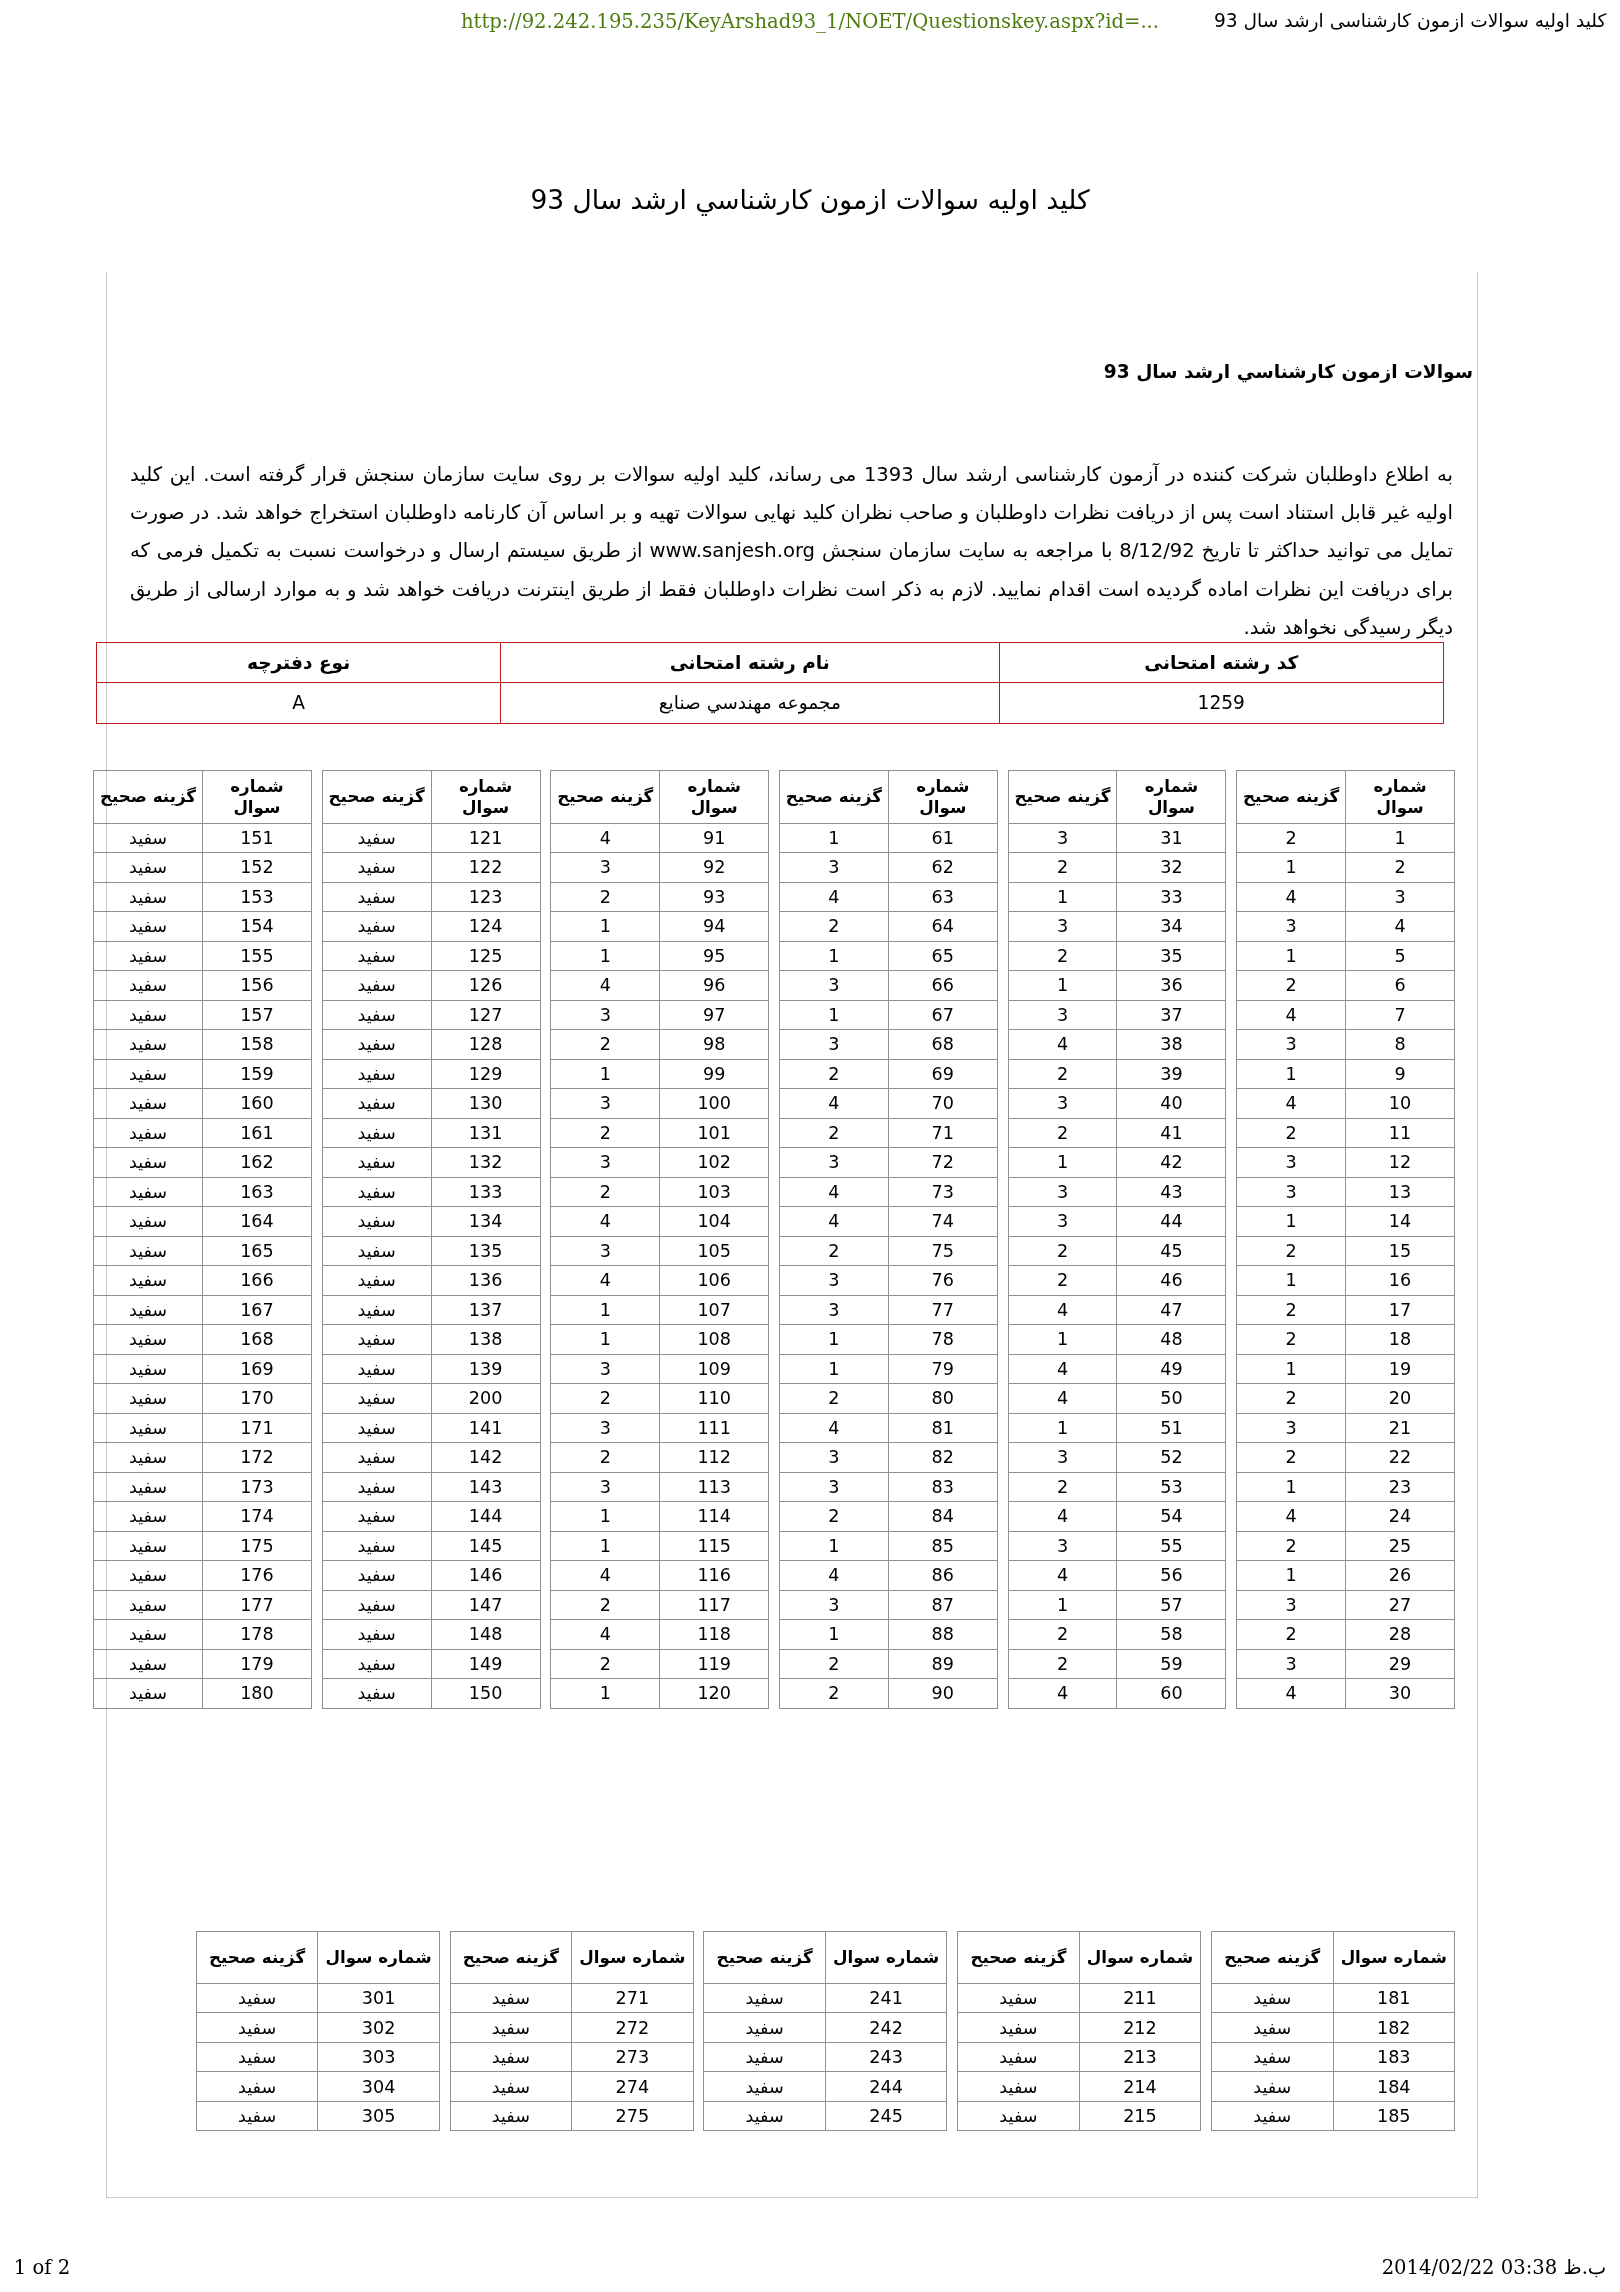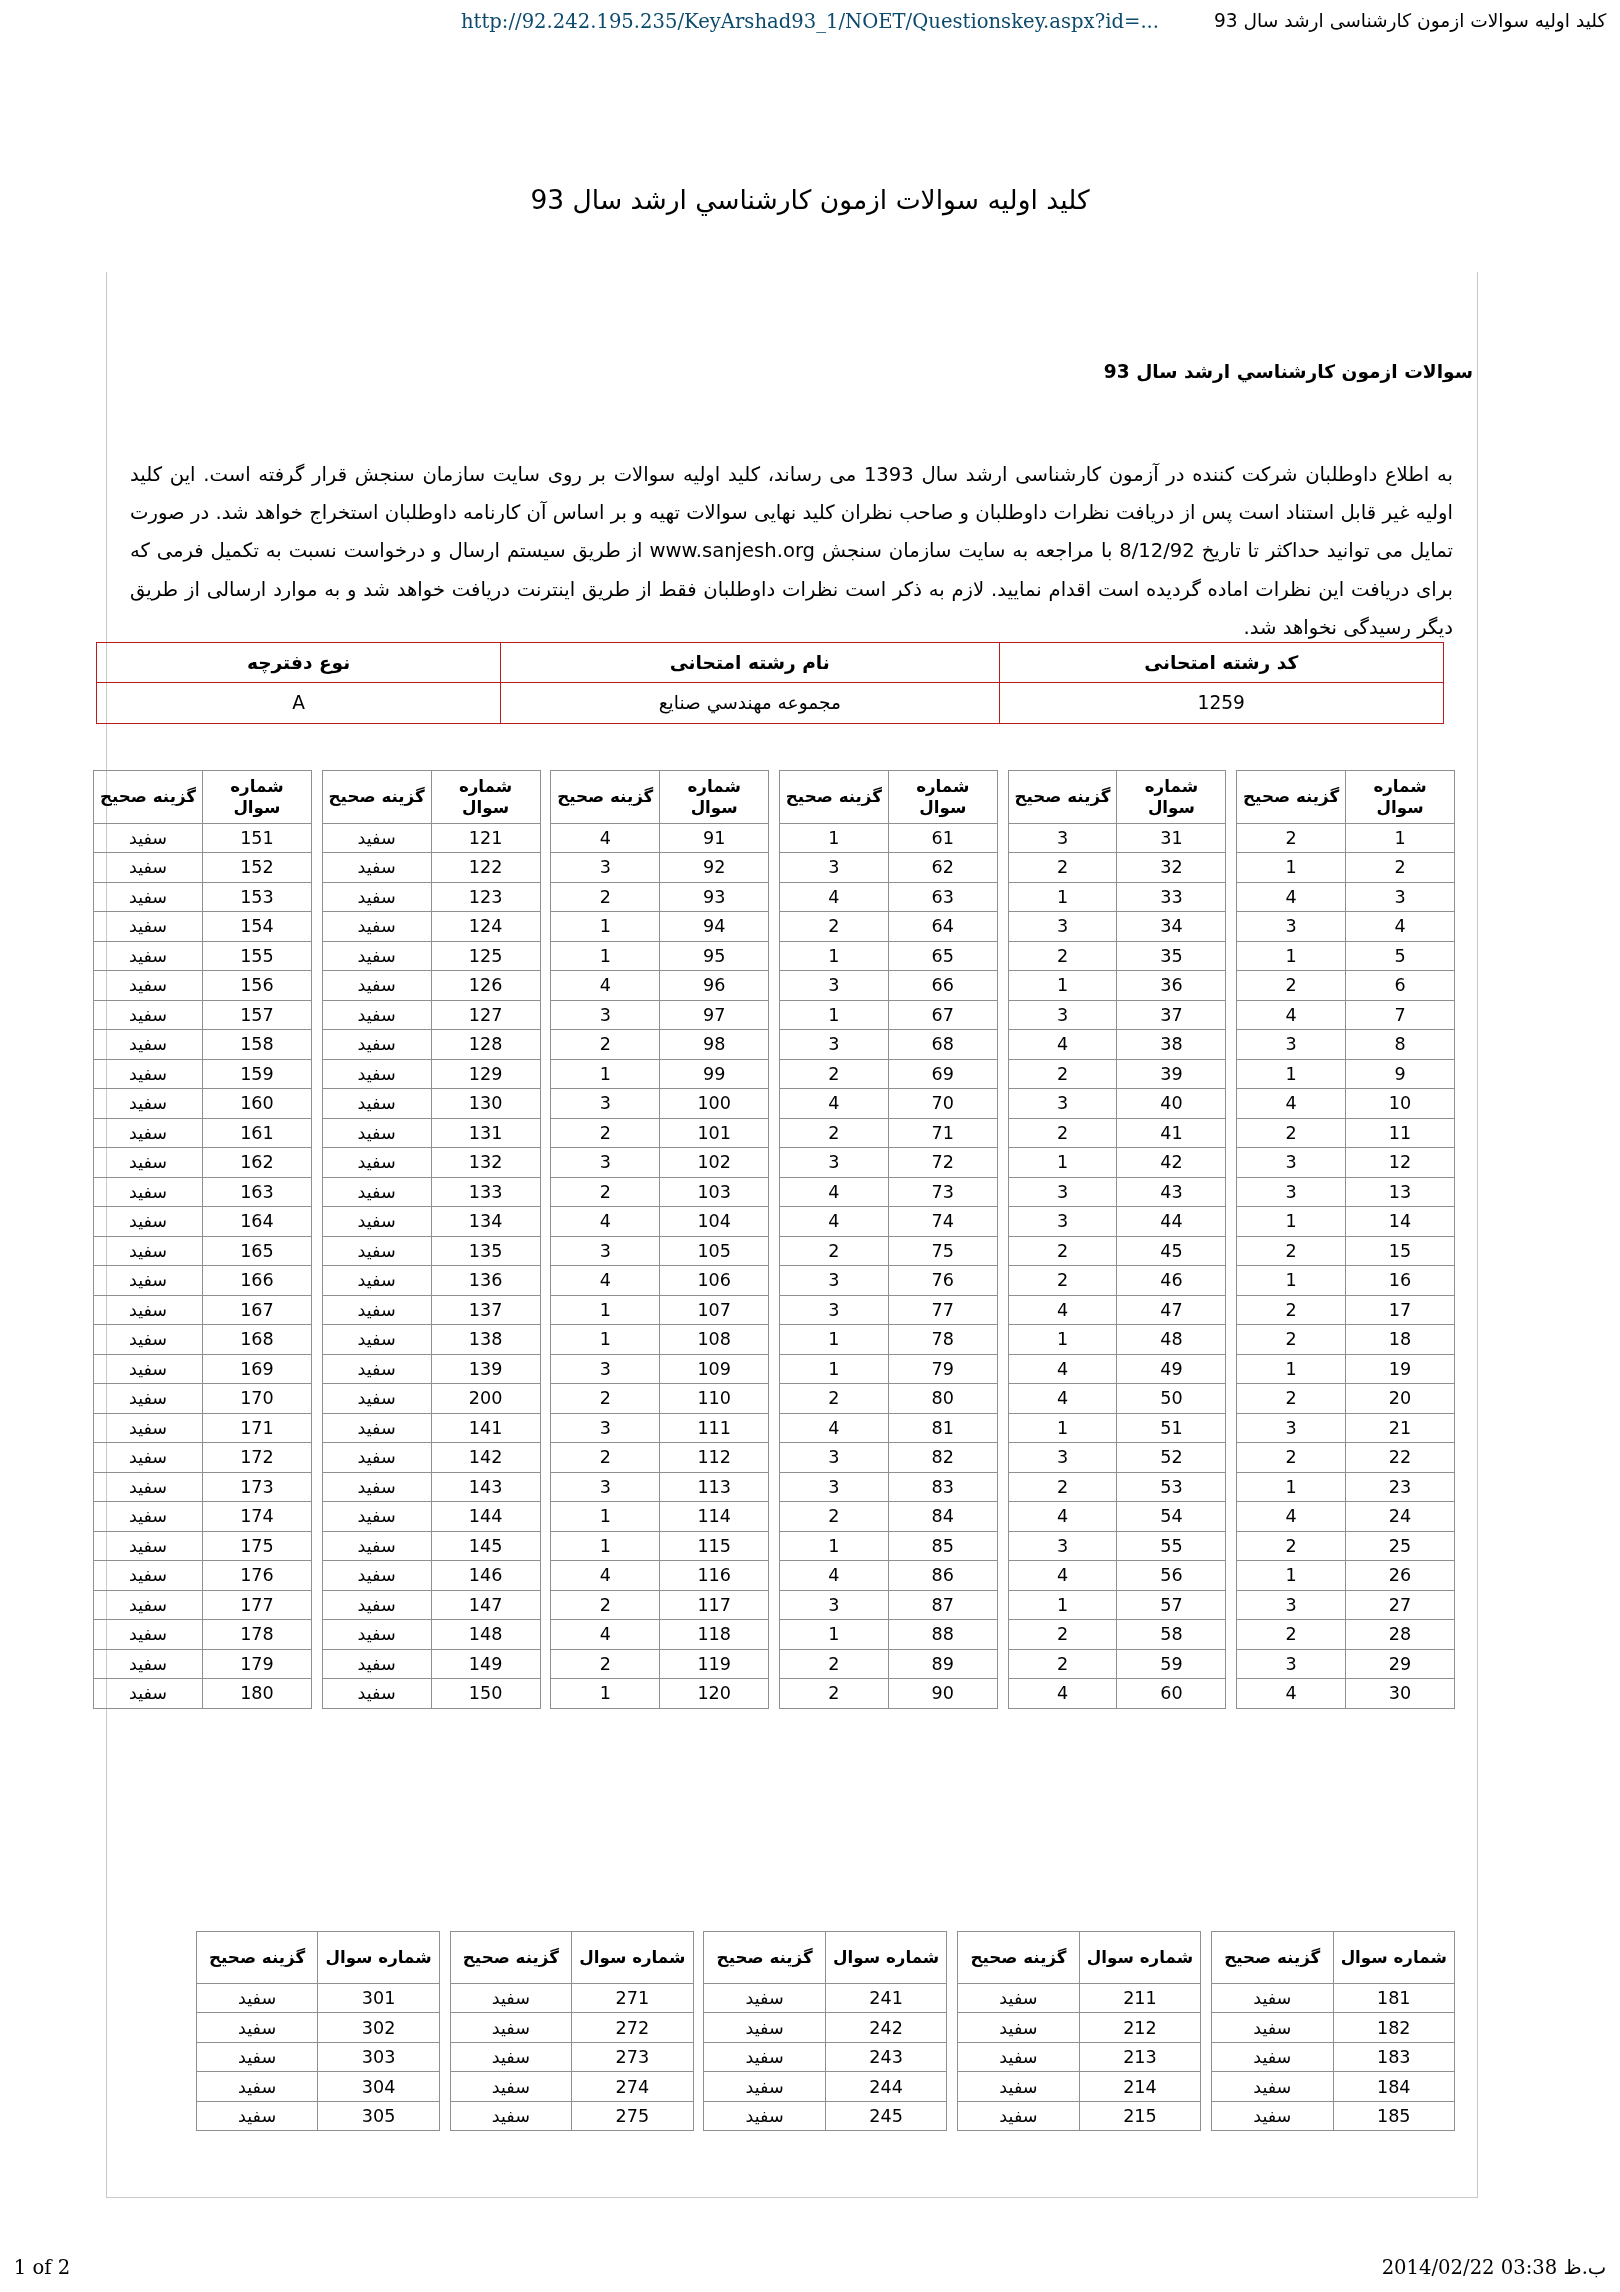--- a/index.html
+++ b/index.html
@@ -29,21 +29,21 @@
     display: flex;
     align-items: flex-start;
     justify-content: space-between;
     padding: 0 13.7px;
     box-sizing: border-box;
     font-size: 18.6px;
   }
   .print-header .url {
     font-family: "DejaVu Serif", "Liberation Serif", serif;
     font-size: 19.6px;
-    color: #0c4a6e;
+    color: #4d7c0f;
     position: absolute;
     left: 0; right: 0;
     text-align: center;
     top: 3.9px;
     direction: ltr;
   }
   .print-header .doc-title {
     position: absolute;
     right: 13.7px;
     top: 3.9px;

